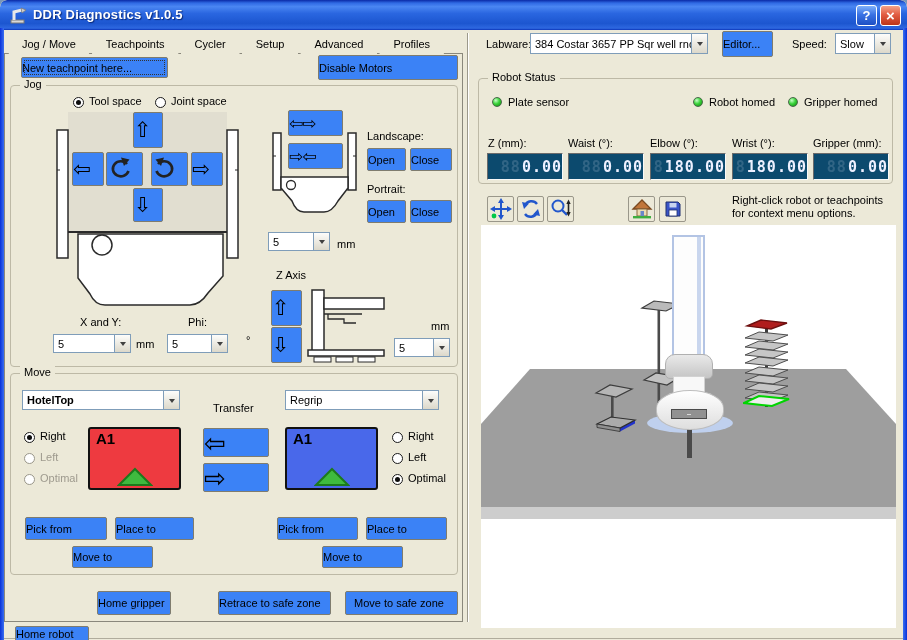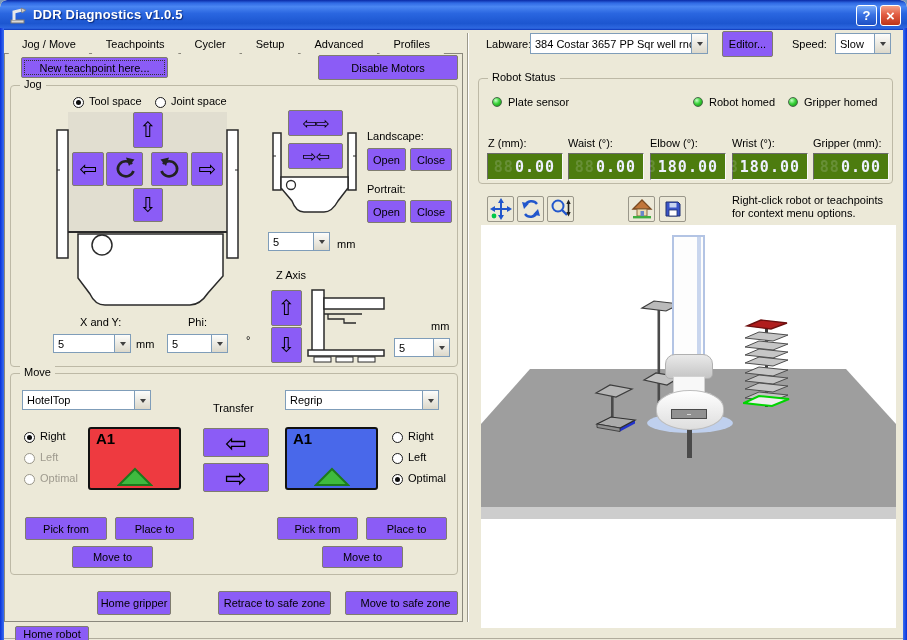--- a/index.html
+++ b/index.html
@@ -26,44 +26,44 @@
   .bottomline{position:absolute;left:4px;top:638px;width:899px;height:1px;background:#b0ac9c;}
   
   .tabstrip{position:absolute;left:8px;top:33px;height:22px;display:flex;align-items:flex-end;z-index:6;}
   .tab{height:18px;margin-right:2px;margin-bottom:1px;padding:2px 14px 0 14px;background:#ece9d8;
     clip-path:polygon(7px 0,calc(100% - 7px) 0,100% 100%,0 100%);
     filter:drop-shadow(0 0 1px #6b6858);white-space:nowrap;cursor:default;}
   .tab.active{height:22px;margin-bottom:-1px;padding-top:4px;z-index:7;}
   .tabpanel{position:absolute;left:4px;top:53px;width:459px;height:569px;
     border:1px solid #8a887c;background:#ece9d8;z-index:1;}
   
-  .btn{position:absolute;border:1px solid #7f7c6e;background:#8b5cf6;border-radius:2px;
-    display:flex;align-items:center;justify-content:center;font-size:11px;color:#000;cursor:default;z-index:3;}
+  .btn{position:absolute;border:1px solid #7f7c6e;background:#3b82f6;border-radius:2px;
+    display:flex;align-items:center;font-size:11px;color:#000;cursor:default;z-index:3;}
   .btn.focusdot{outline:1px dotted #333;outline-offset:-4px;}
   .lbl{position:absolute;white-space:nowrap;z-index:3;}
   .combo{position:absolute;background:#fff;border:1px solid #7f9db9;display:flex;align-items:center;
     font-size:11px;overflow:hidden;z-index:3;}
   .combo .val{padding-left:4px;white-space:nowrap;overflow:hidden;flex:1;}
   .combo .dd{width:16px;align-self:stretch;flex:none;border-left:1px solid #7f9db9;
     background:linear-gradient(180deg,#fdfdfb,#dcd8ca);display:flex;align-items:center;justify-content:center;}
   .tri{width:0;height:0;border:3px solid transparent;border-top:4px solid #404040;margin-top:4px;}
   .group{position:absolute;border:1px solid #bdb9a6;border-radius:4px;z-index:2;}
   .glabel{position:absolute;top:-8px;left:9px;background:#ece9d8;padding:0 4px;z-index:3;}
   .radio{position:absolute;width:11px;height:11px;border-radius:50%;border:1px solid #1a1a1a;background:#fff;z-index:3;}
   .radio.sel::after{content:'';position:absolute;inset:2px;border-radius:50%;background:#0d0d0d;}
   .radio.dis{border-color:#9a978a;}
   .dislbl{color:#9e9a8e;}
   .arrowbtn{font-family:"DejaVu Sans",sans-serif;font-weight:normal;}
   
   .sep{position:absolute;left:467px;top:33px;width:2px;height:589px;
     background:linear-gradient(90deg,#9c998b 50%,#fff 50%);z-index:1;}
   .led{position:absolute;width:10px;height:10px;border-radius:50%;border:1px solid #4a6a4a;
     background:radial-gradient(circle at 35% 30%,#c8ffc8 0%,#3cd43c 45%,#0c860c 100%);z-index:3;}
-  .lcd{position:absolute;height:27px;background:#4d7c0f;border:1px solid;border-color:#6a6a6a #f8f8f8 #f8f8f8 #6a6a6a;
-    display:flex;align-items:center;justify-content:flex-end;padding-right:7px;
+  .lcd{position:absolute;height:27px;background:#0c4a6e;border:1px solid;border-color:#6a6a6a #f8f8f8 #f8f8f8 #6a6a6a;
+    display:flex;align-items:center;justify-content:flex-end;
     font-family:"DejaVu Sans Mono",monospace;font-weight:bold;font-size:15px;color:#eef0ff;
     letter-spacing:1px;z-index:3;}
   .lcd .ghost{opacity:.16;margin-right:1px;}
   .tbtn{position:absolute;width:27px;height:26px;border:1px solid #9a978a;background:#ece9d8;border-radius:2px;
     display:flex;align-items:center;justify-content:center;z-index:3;}
   .hint{position:absolute;left:732px;top:194px;width:175px;line-height:13px;z-index:3;}
   
   .viewport{position:absolute;left:481px;top:225px;width:415px;height:403px;background:#fff;z-index:2;overflow:hidden;}
   .vp{position:absolute;}
   .platform-top{left:0;top:0;width:415px;height:282px;background:#9e9e9e;
@@ -247,21 +247,21 @@
   <div class="combo" style="left:394px;top:338px;width:56px;height:19px;">
     <span class="val">5</span>
     <span class="dd">
         <span class="tri"></span>
       </span>
   </div>
 
   <div class="group" style="left:10px;top:373px;width:448px;height:202px;">
     <span class="glabel">Move</span>
   </div>
-  <div class="combo" style="left:22px;top:390px;width:129px;height:20px;">
+  <div class="combo" style="left:22px;top:390px;width:158px;height:20px;font-weight:bold;">
     <span class="val">HotelTop</span>
     <span class="dd">
         <span class="tri"></span>
       </span>
   </div>
   <span class="lbl" style="left:213px;top:402px;">Transfer</span>
   <div class="combo" style="left:285px;top:390px;width:154px;height:20px;">
     <span class="val">Regrip</span>
     <span class="dd">
         <span class="tri"></span>

